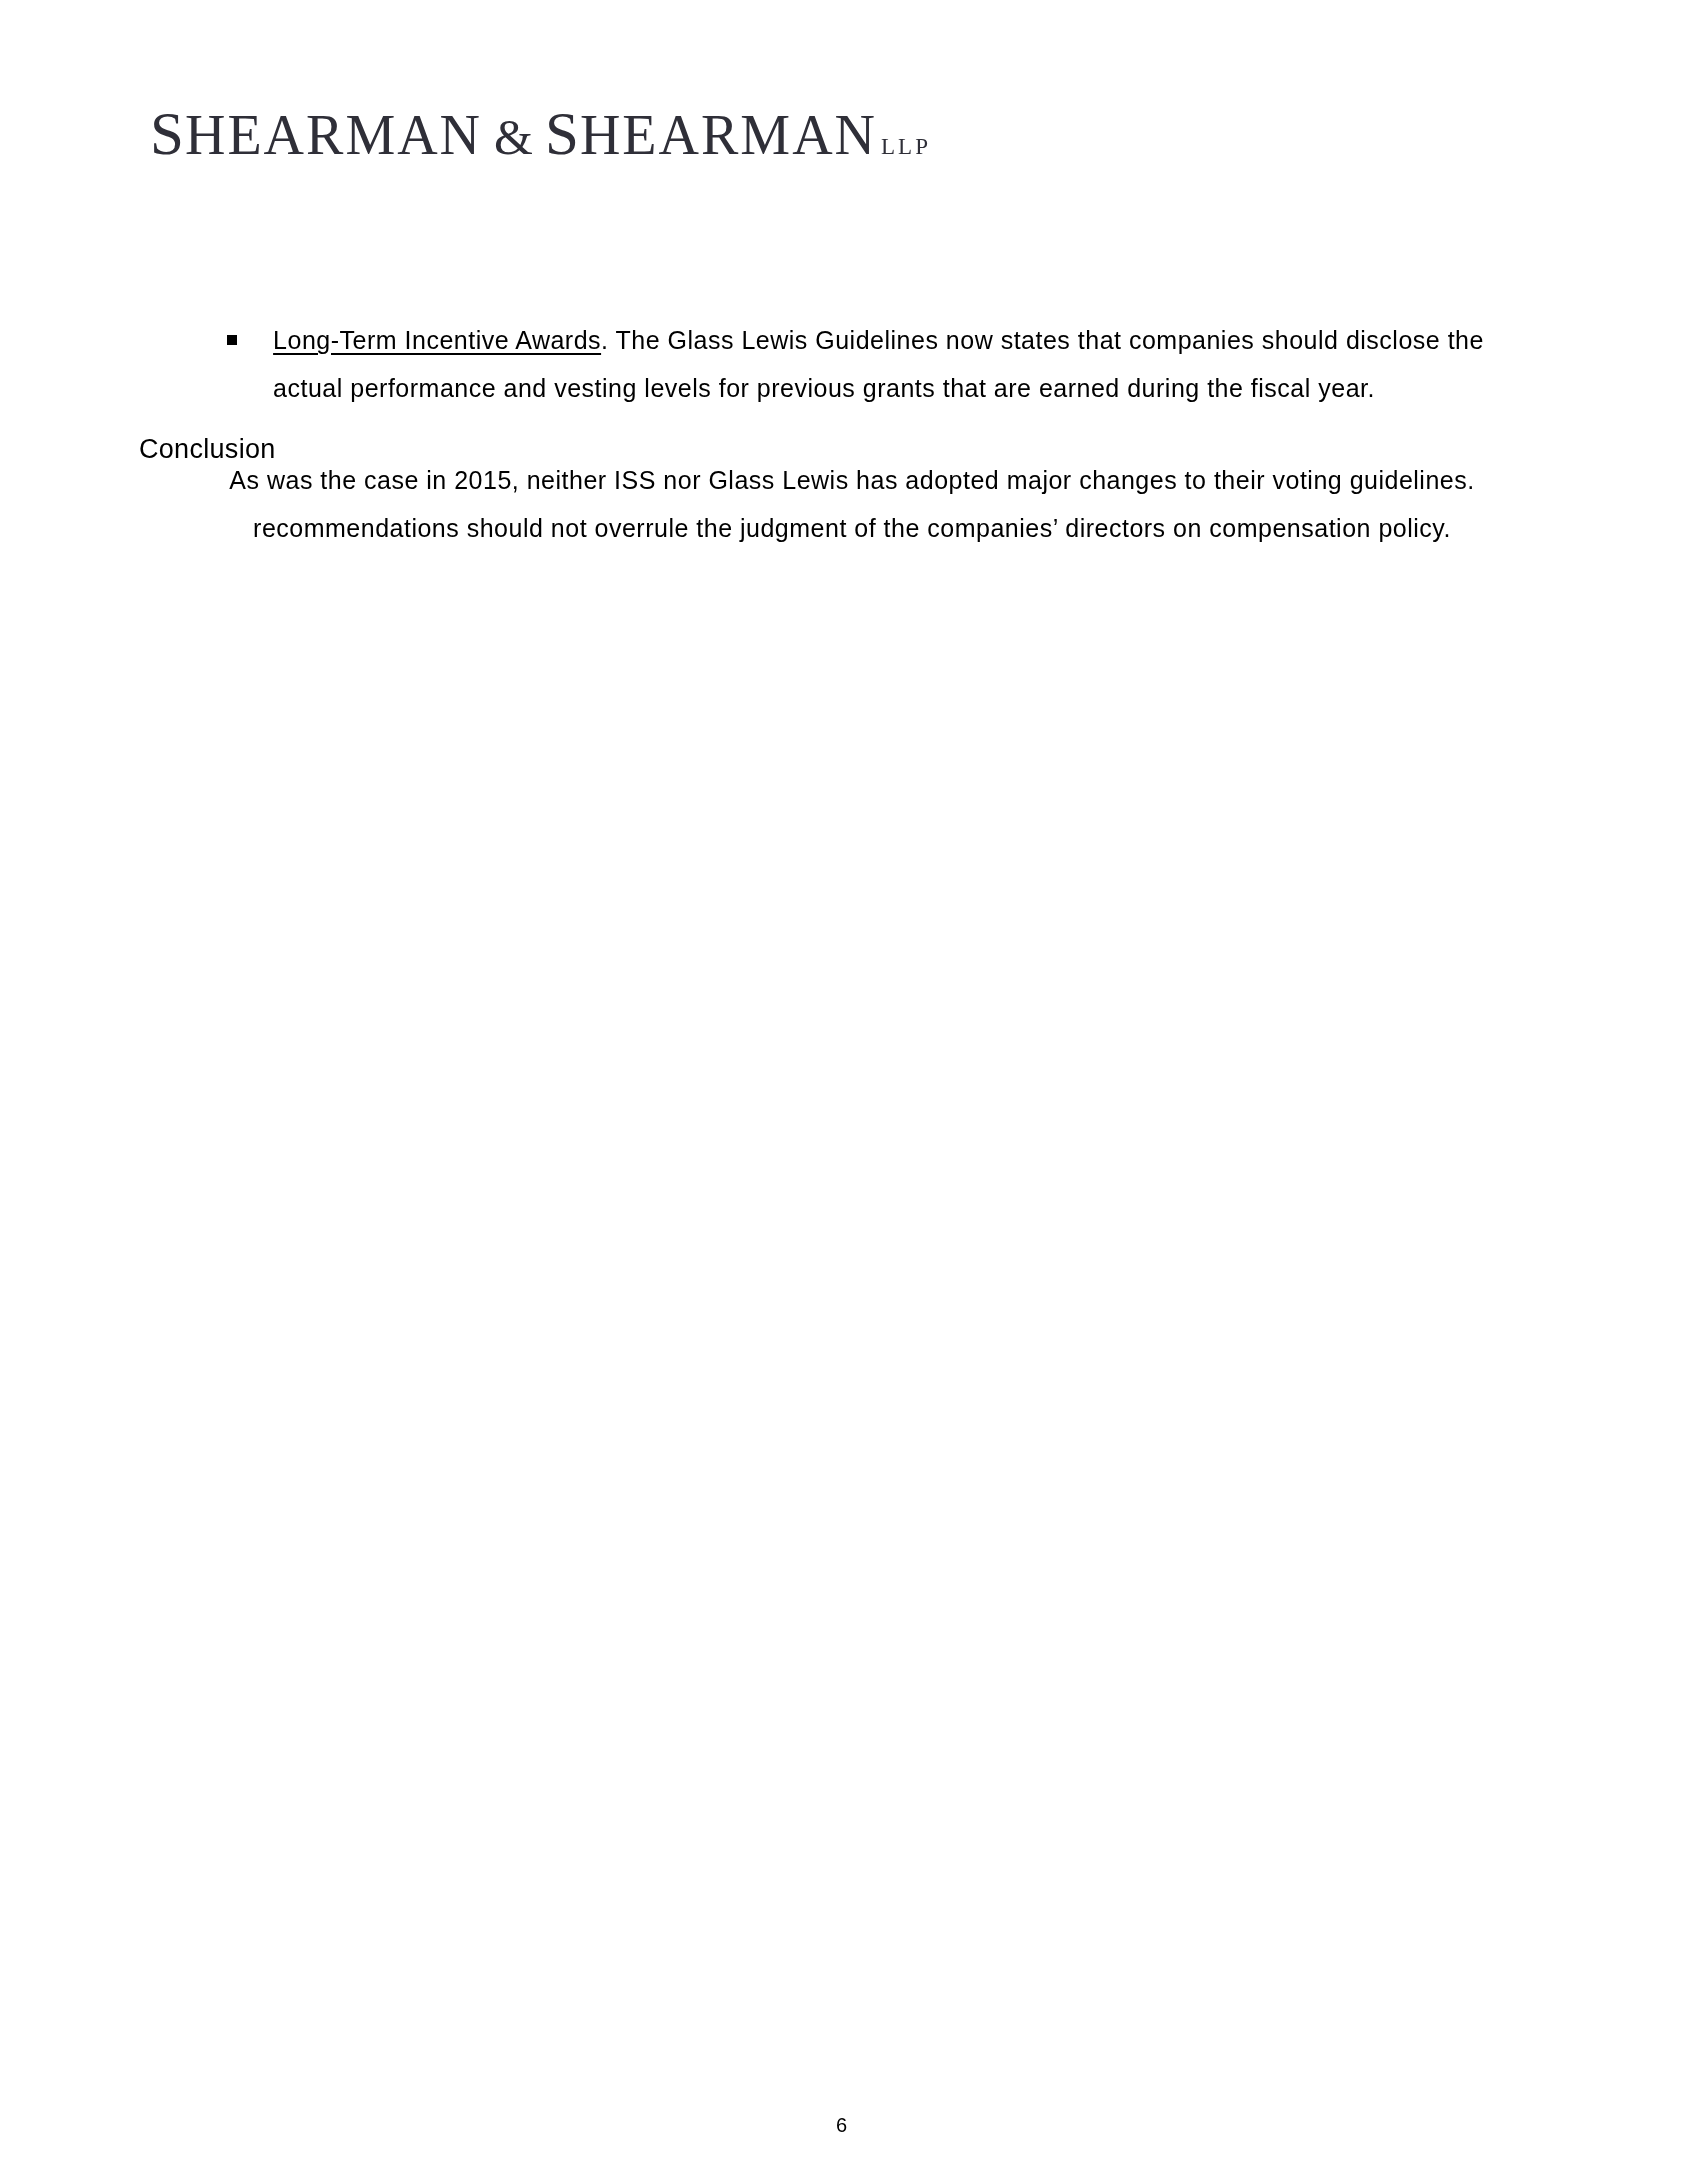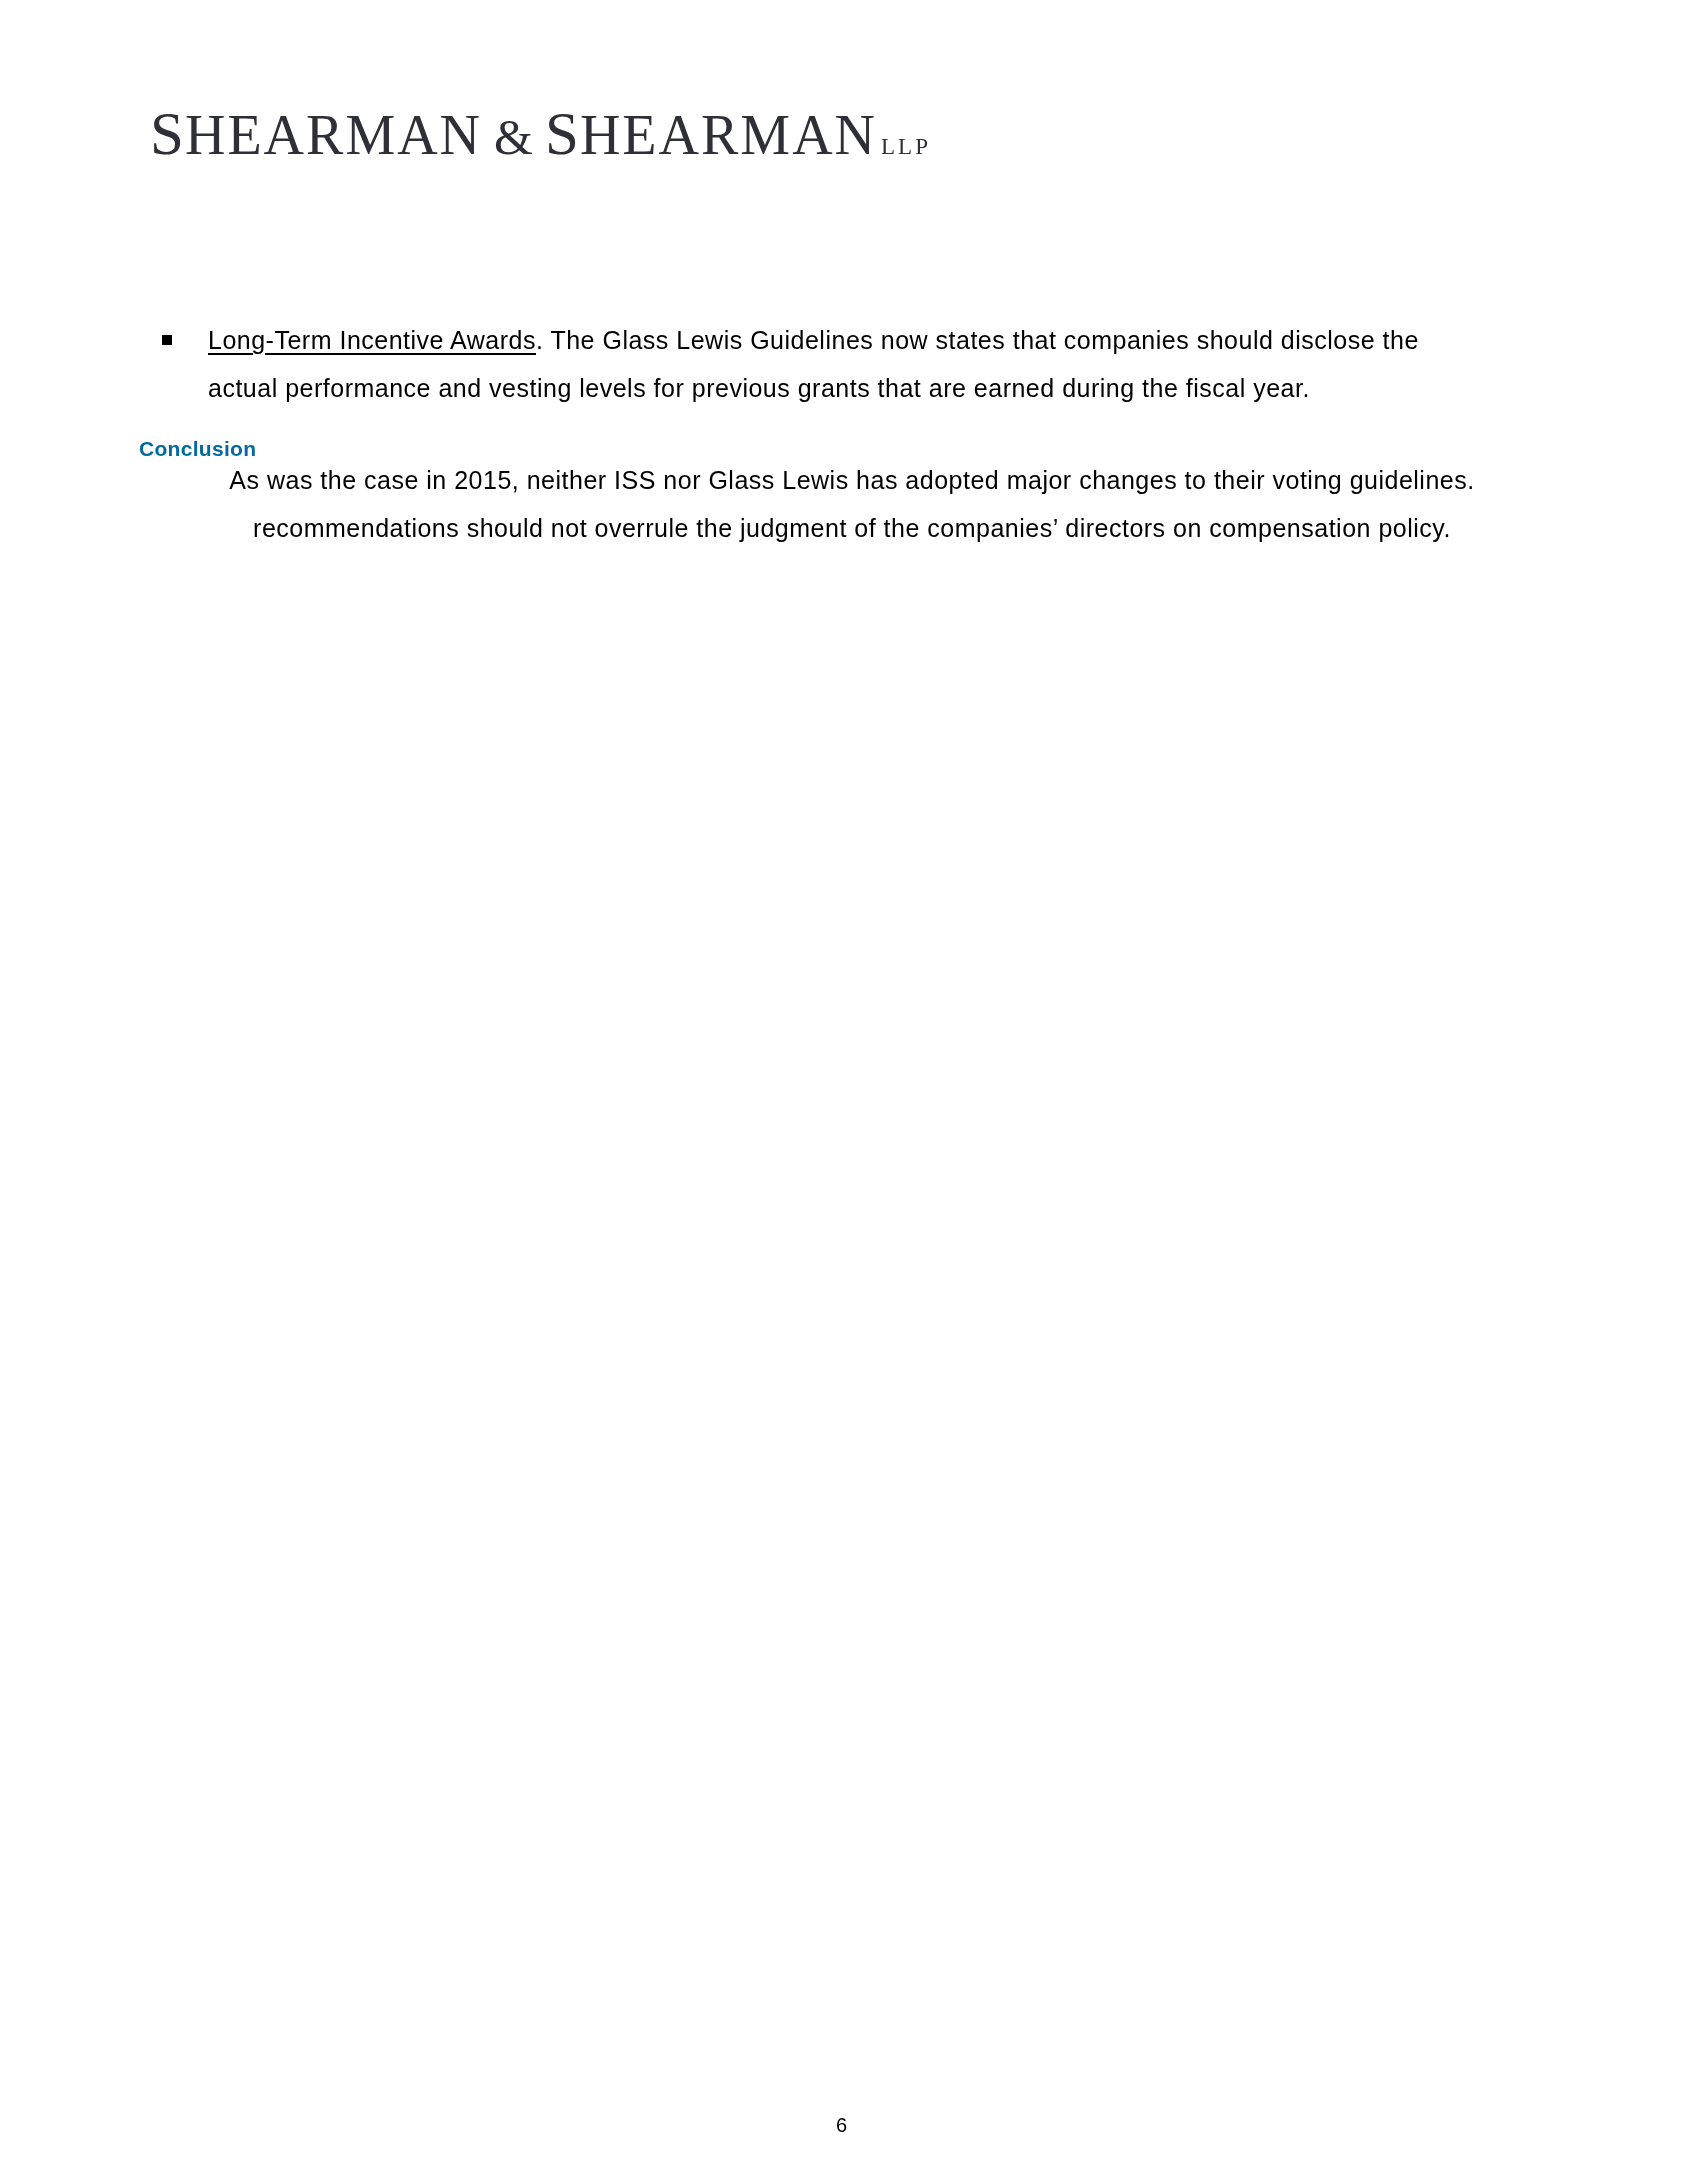--- a/index.html
+++ b/index.html
@@ -26,25 +26,26 @@
     white-space: pre;
   }
   .logo .big   { font-size: 61px; letter-spacing: 1px; }
   .logo .caps  { font-size: 56px; letter-spacing: 2px; }
   .logo .amp   { font-size: 50px; margin: 0 12px; }
   .logo .llp   { font-size: 23px; margin-left: 4px; letter-spacing: 3px; }
 
   
   .bullet-row {
     position: absolute;
-    left: 157px;
+    left: 150px;
     top: 316px;
     width: 1406px;
     display: flex;
     align-items: flex-start;
+    justify-content: center;
   }
   .bullet-marker-col {
     width: 51px;
     flex: 0 0 51px;
   }
   .bullet-square {
     display: block;
     width: 10px;
     height: 10px;
     margin-top: 19px;
@@ -60,24 +61,24 @@
     text-decoration: underline;
     text-underline-offset: 4px;
     text-decoration-thickness: 2px;
   }
 
   
   .conclusion-heading {
     position: absolute;
     left: 139px;
     top: 425px;
-    font-size: 21px;
-    font-weight: bold;
+    font-size: 27px;
+    font-weight: normal;
     line-height: 48px;
-    color: #0369a1;
+    color: #000000;
     letter-spacing: 0.3px;
   }
 
   
   .conclusion-paragraph {
     position: absolute;
     left: 139px;
     top: 456px;
     width: 1426px;
     font-size: 25px;

